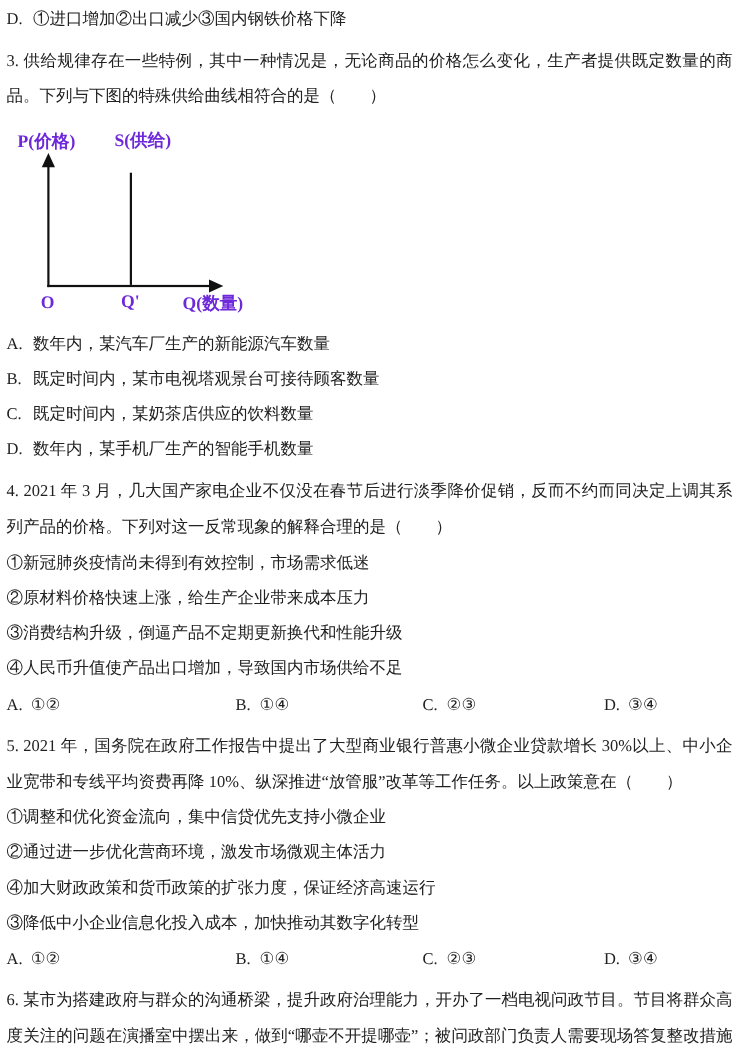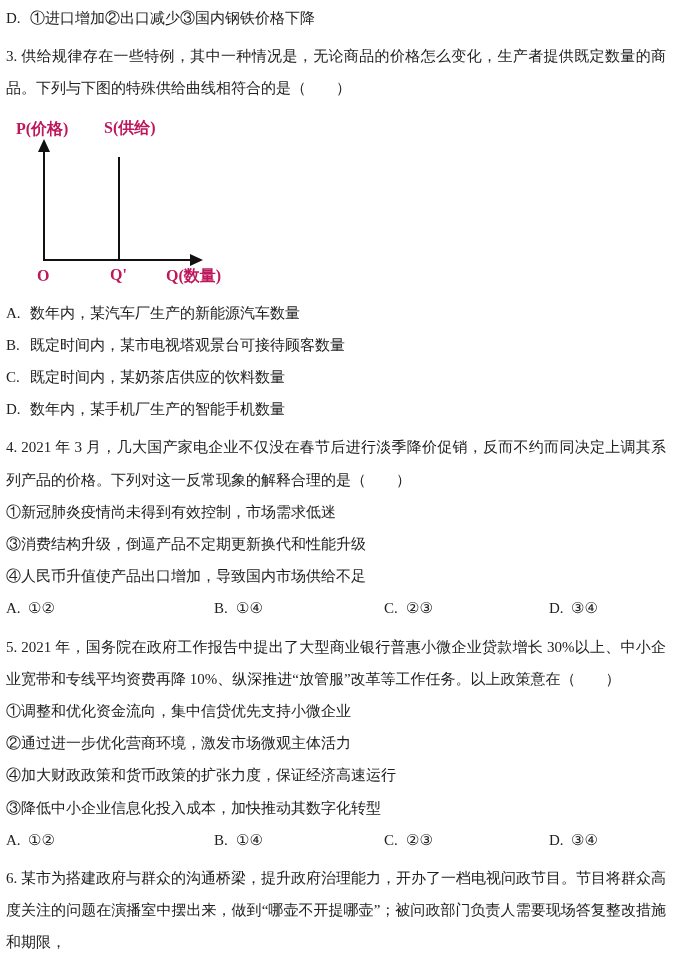--- a/index.html
+++ b/index.html
@@ -42,21 +42,21 @@
   .figure {
     position: relative;
     height: 180px;
     margin: 12px 0 0 0;
   }
   .flabel {
     position: absolute;
     font-weight: bold;
     font-size: 16px;
     white-space: nowrap;
-    color: #be185d;
+    color: #6d28d9;
   }
   .p-label  { left: 10px;  top: 2px; }
   .s-label  { left: 98px;  top: 1px; }
   .o-label  { left: 31px;  top: 150px; }
   .qp-label { left: 104px; top: 149px; }
   .q-label  { left: 160px; top: 149px; }
   .axis, .sline {
     position: absolute;
     background: #111111;
   }
@@ -99,20 +99,21 @@
     <span class="flabel q-label">Q(数量)</span>
   </div>
 
   <p class="line"><span class="opt-label">A.</span><span>数年内，某汽车厂生产的新能源汽车数量</span></p>
   <p class="line"><span class="opt-label">B.</span><span>既定时间内，某市电视塔观景台可接待顾客数量</span></p>
   <p class="line"><span class="opt-label">C.</span><span>既定时间内，某奶茶店供应的饮料数量</span></p>
   <p class="line"><span class="opt-label">D.</span><span>数年内，某手机厂生产的智能手机数量</span></p>
 
   <p class="line q-gap">4. 2021 年 3 月，几大国产家电企业不仅没在春节后进行淡季降价促销，反而不约而同决定上调其系列产品的价格。下列对这一反常现象的解释合理的是（　　）</p>
   <p class="line">①新冠肺炎疫情尚未得到有效控制，市场需求低迷</p>
+  <p class="line">②原材料价格快速上涨，给生产企业带来成本压力</p>
   <p class="line">③消费结构升级，倒逼产品不定期更新换代和性能升级</p>
   <p class="line">④人民币升值使产品出口增加，导致国内市场供给不足</p>
   <p class="line choices">
     <span class="choice choice-1"><span class="opt-label">A.</span><span>①②</span></span>
     <span class="choice choice-2"><span class="opt-label">B.</span><span>①④</span></span>
     <span class="choice choice-3"><span class="opt-label">C.</span><span>②③</span></span>
     <span class="choice choice-4"><span class="opt-label">D.</span><span>③④</span></span>
   </p>
 
   <p class="line q-gap">5. 2021 年，国务院在政府工作报告中提出了大型商业银行普惠小微企业贷款增长 30%以上、中小企业宽带和专线平均资费再降 10%、纵深推进“放管服”改革等工作任务。以上政策意在（　　）</p>

